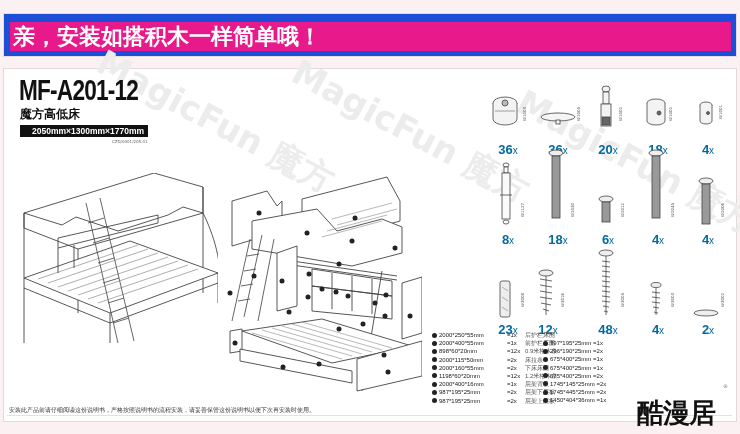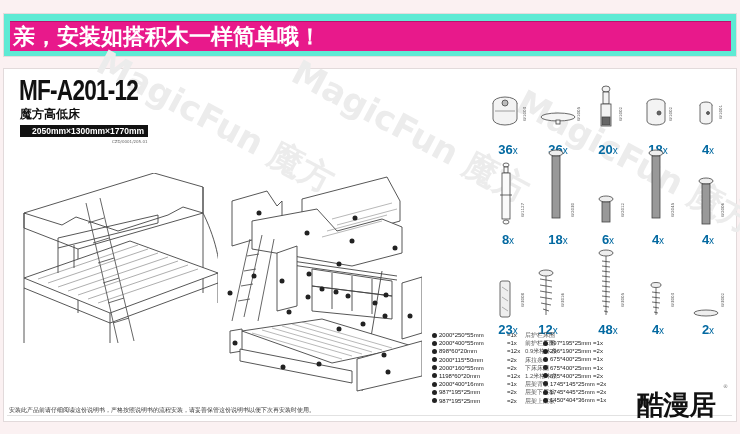--- a/index.html
+++ b/index.html
@@ -1,21 +1,21 @@
 <!DOCTYPE html>
 <html><head>
   <meta charset="utf-8">
   <style>
     * { box-sizing: border-box; margin: 0; padding: 0; }
     html, body { width: 740px; height: 434px; overflow: hidden; }
     body { background: #fbf1f2; font-family: "DejaVu Sans", sans-serif; position: relative; }
 
     .banner-frame {
       position: absolute; left: 3px; top: 13px; width: 734px; height: 44px;
-      background: #5eead4; border: 1px solid #e4dcdd;
+      background: #1d4ed8; border: 1px solid #e4dcdd;
     }
     .banner {
       position: absolute; left: 6px; top: 7px; width: 721px; height: 30px;
       background: #e8198b; border-top: 1px solid #b8126c;
     }
     .banner-text {
       position: absolute; left: 3px; top: 1px; color: #ffffff;
       font-size: 22px; font-weight: bold; letter-spacing: 0px; line-height: 28px;
       font-family: "DejaVu Sans", sans-serif;
     }
@@ -76,21 +76,21 @@
     .parts-list2 .row { white-space: nowrap; height: 8.2px; }
     .parts-list2 .bullet { display: inline-block; width: 5px; height: 5px; border-radius: 50%; background: #222; margin-right: 2px; vertical-align: -0.5px; }
 
     .footer-note {
       position: absolute; left: 5px; top: 337px; font-size: 6px; color: #333;
       font-family: "DejaVu Sans", sans-serif; white-space: nowrap;
     }
     .footer-line { position: absolute; left: 3px; top: 346px; width: 725px; height: 1px; background: #e2e2e2; }
 
     .brand {
-      position: absolute; left: 633px; top: 318px; font-size: 27px; font-weight: bold;
+      position: absolute; left: 633px; top: 326px; font-size: 27px; font-weight: bold;
       color: #111; font-family: "DejaVu Serif", serif; letter-spacing: -1px;
     }
     .brand-reg { position: absolute; left: 719px; top: 314px; font-size: 5px; color: #777; }
   </style>
 </head>
 <body>
 
 <div class="banner-frame">
   <div class="banner">
     <span class="banner-text">亲，安装如搭积木一样简单哦！</span>

